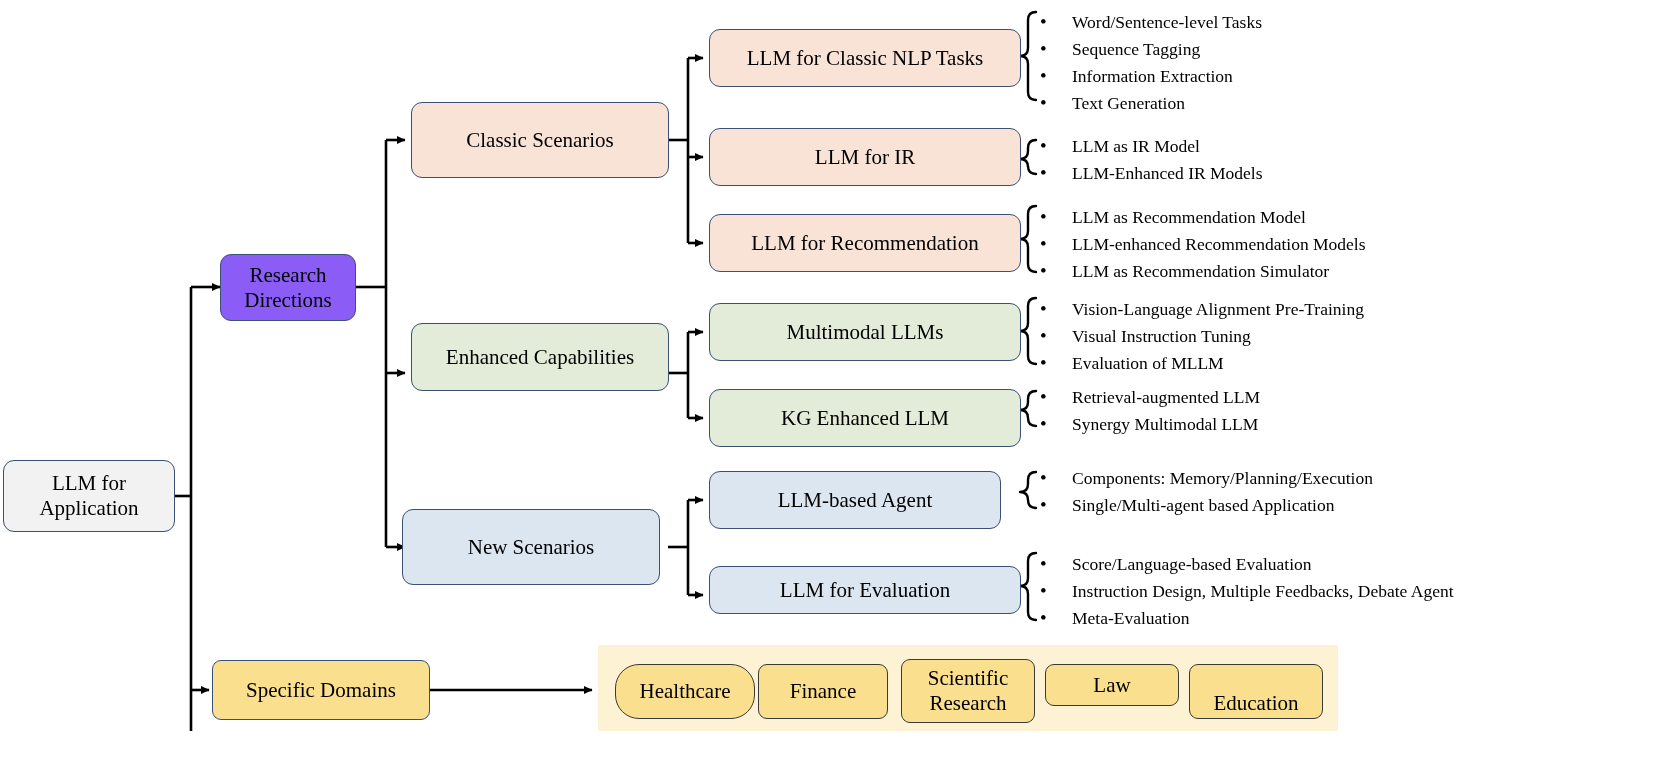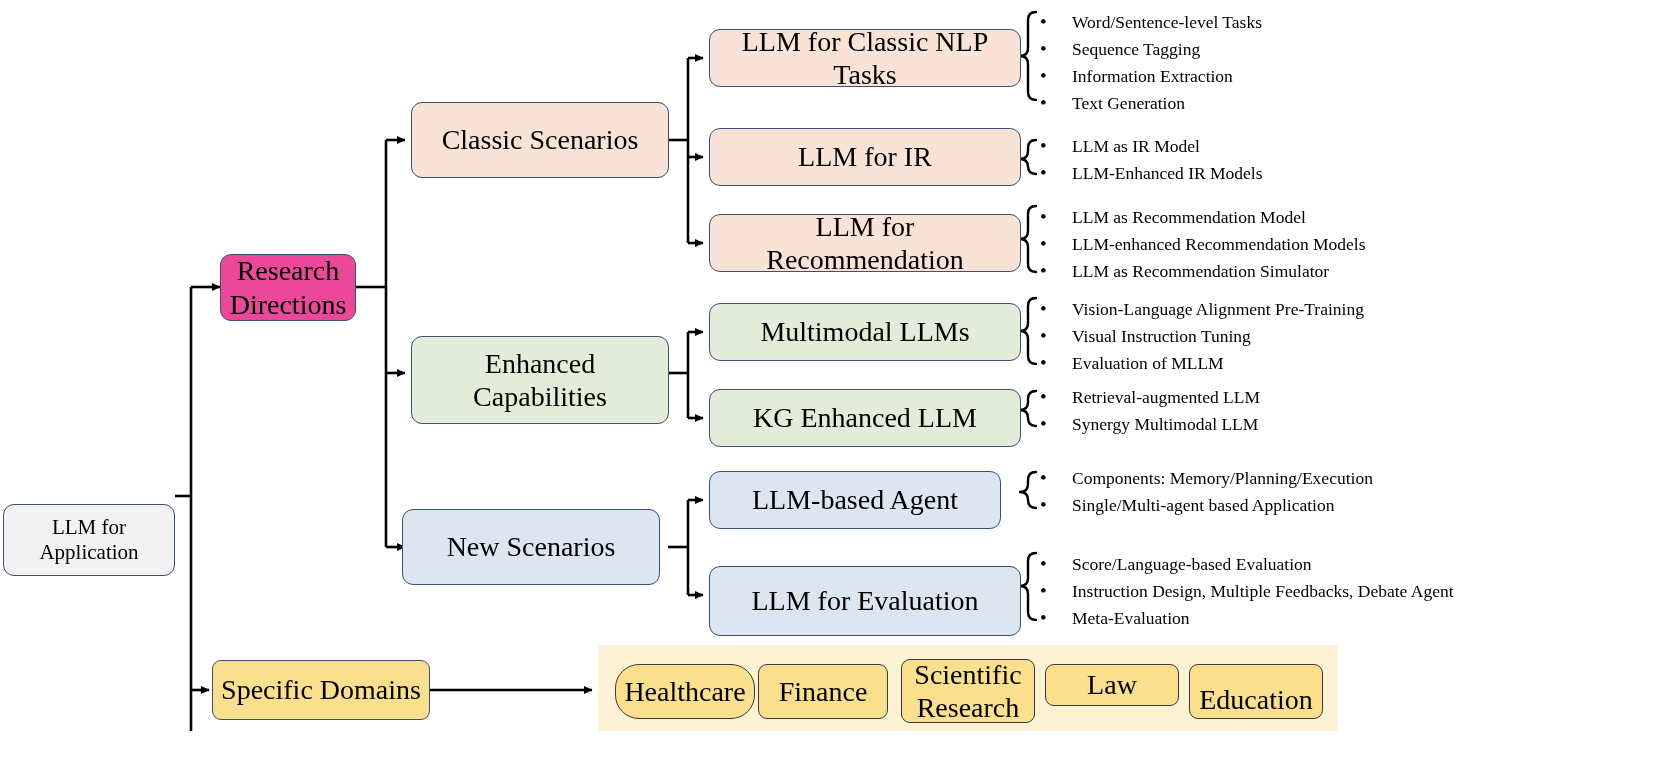--- a/index.html
+++ b/index.html
@@ -30,22 +30,22 @@
     display:flex;
     align-items:center;
     justify-content:center;
     text-align:center;
     line-height:1.18;
     padding:2px 6px;
     background:#efefef;
     z-index:3;
   }
   .node span{display:block;}
-  .n-root      { background:#f2f2f2;margin-top:44px; }
-  .n-branch    { background:#ec4899;align-items:center; }
+  .n-root      { background:#f2f2f2; }
+  .n-branch    { background:#8b5cf6;align-items:center; }
   .n-peach     { background:#f9e3d6; }
   .n-green     { background:#e2ecd8; }
   .n-blue      { background:#dce6f1; }
   .n-yellow    { background:#fadf8f; border:1.6px solid #3a3a3a; border-radius:9px;}
   .domain-band{
     position:absolute;
     background:#fdf2d4;
     z-index:1;
   }
   .bullets{
@@ -62,21 +62,21 @@
   }
   .bullets .dot{
     width:32px;
     flex:0 0 32px;
     text-align:left;
     font-size:19px;
     line-height:27px;
   }
   .bullets .txt{ line-height:27px; }
   .fs-21{font-size:21px;}
-  .fs-20{font-size:28px;}
+  .fs-20{font-size:21px;}
 </style>
 </head>
 <body>
 
 <div id="canvas">
 
   <svg id="wires" viewBox="0 0 1661 781" xmlns="http://www.w3.org/2000/svg">
     <defs>
       <marker id="arrow" markerWidth="9" markerHeight="9" refX="8" refY="4.5" orient="auto" markerUnits="userSpaceOnUse">
         <path d="M0,0.6 L8.6,4.5 L0,8.4 z" fill="#000"></path>
@@ -143,21 +143,21 @@
   </div>
 
   <div class="node n-yellow fs-20" style="left:212px; top:660px; width:218px; height:60px; background:#fadf8f; border-color:#3a5075;">
     <span>Specific Domains</span>
   </div>
 
   <div class="node n-peach fs-20" style="left:411px; top:102px; width:258px; height:76px;">
     <span>Classic Scenarios</span>
   </div>
 
-  <div class="node n-green fs-20" style="left:411px; top:336px; width:258px; height:88px;">
+  <div class="node n-green fs-20" style="left:411px; top:323px; width:258px; height:68px;">
     <span>Enhanced Capabilities</span>
   </div>
 
   <div class="node n-blue fs-20" style="left:402px; top:509px; width:258px; height:76px;">
     <span>New Scenarios</span>
   </div>
 
   <div class="node n-peach fs-20" style="left:709px; top:29px; width:312px; height:58px;">
     <span>LLM for Classic NLP Tasks</span>
   </div>
@@ -175,21 +175,21 @@
   </div>
 
   <div class="node n-green fs-20" style="left:709px; top:389px; width:312px; height:58px;">
     <span>KG Enhanced LLM</span>
   </div>
 
   <div class="node n-blue fs-20" style="left:709px; top:471px; width:292px; height:58px;">
     <span>LLM-based Agent</span>
   </div>
 
-  <div class="node n-blue fs-20" style="left:709px; top:566px; width:312px; height:70px;">
+  <div class="node n-blue fs-20" style="left:709px; top:566px; width:312px; height:48px;">
     <span>LLM for Evaluation</span>
   </div>
 
   <div class="bullets" style="left:1040px; top:8px;">
     <div class="row">
       <span class="dot">•</span>
       <span class="txt">Word/Sentence-level Tasks</span>
     </div>
     <div class="row">
       <span class="dot">•</span>

